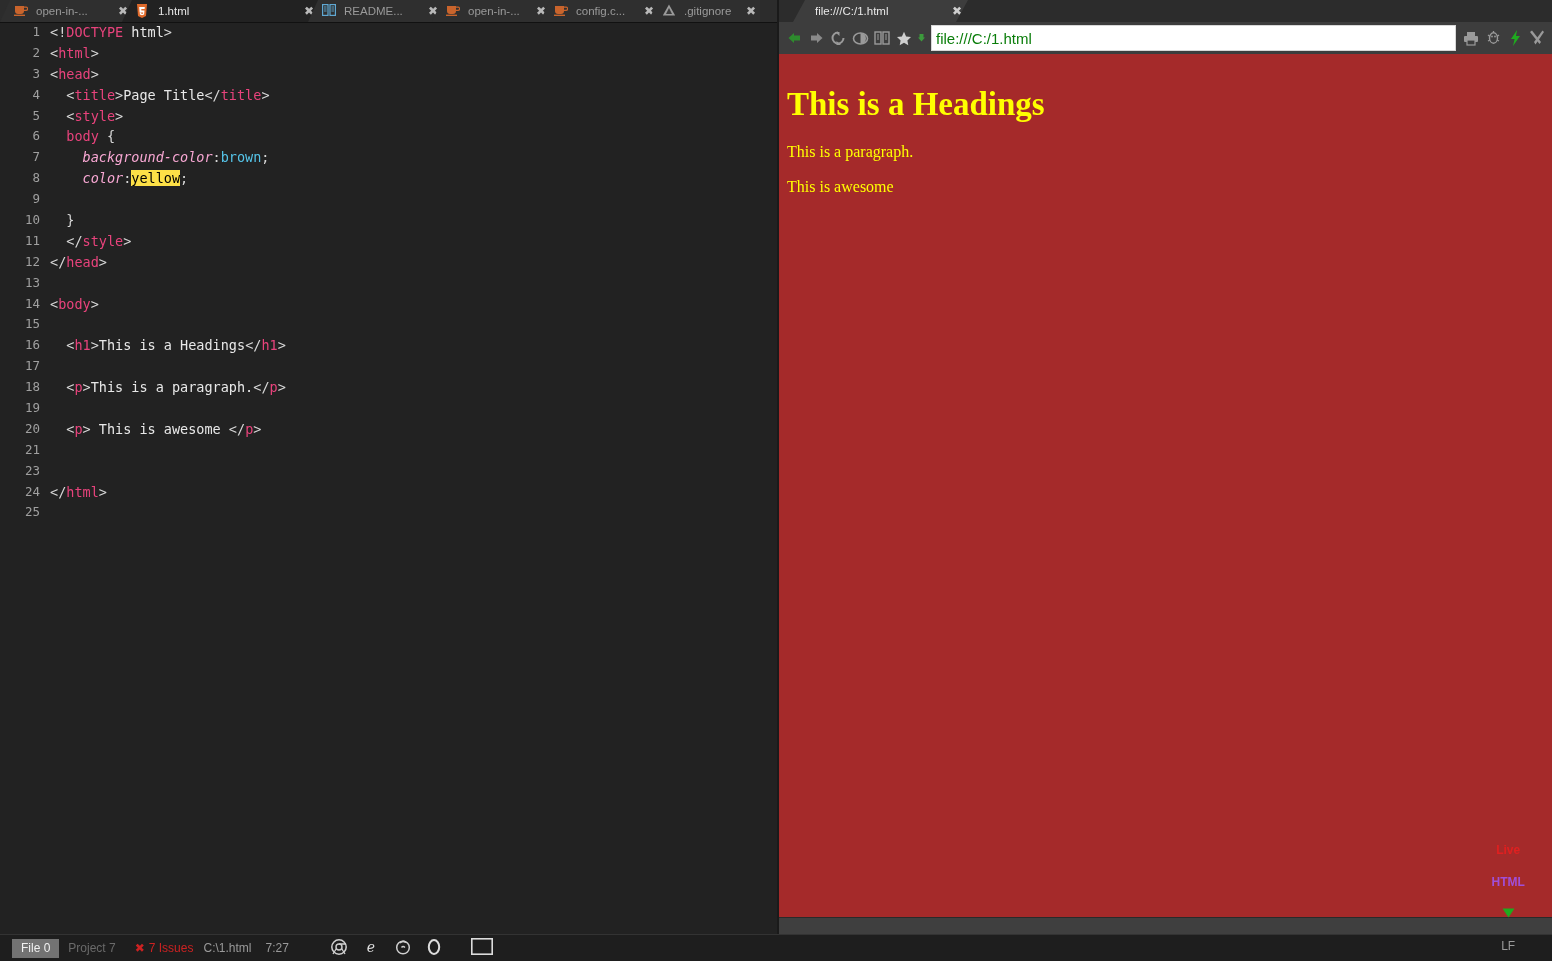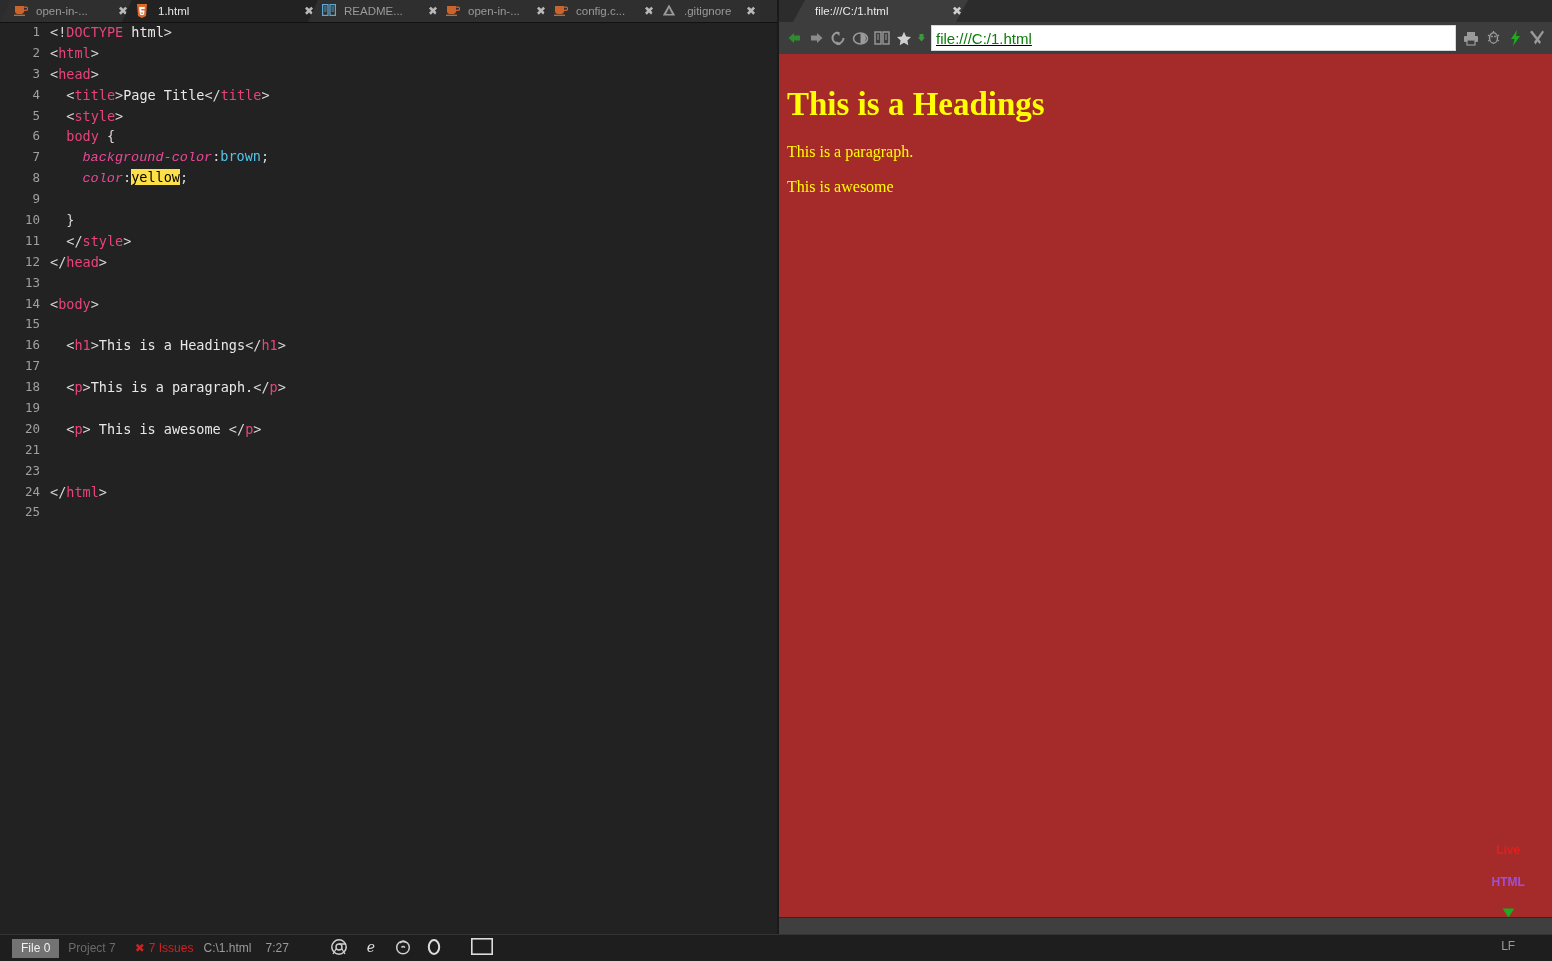--- a/index.html
+++ b/index.html
@@ -34,30 +34,30 @@
   .ic-git{display:block;width:14px;height:13px;}
 
   #code{position:absolute;left:0;top:22px;right:0;bottom:0;overflow:hidden;}
   .cline{height:20.9px;display:flex;align-items:center;font-size:13.5px;
          line-height:20.9px;white-space:pre;}
   .lnum{width:40px;text-align:right;color:#a0a0a0;padding-right:10px;
         flex:0 0 auto;font-size:12.5px;}
   .ctext{color:#dcdcdc;}
   .tag{color:#e8437c;}
   .punct{color:#d8d8d8;}
-  .prop{color:#ec4899;font-style:italic;font-family:Liberation Mono, monospace;}
+  .prop{color:#f9a8d4;font-style:italic;}
   .val{color:#55c4e8;}
   .sel{background:#fde047;color:#000000;}
   .txt{color:#e8e8e8;}
 
   
   #splitter{position:absolute;left:777px;top:0;width:2px;height:935px;background:#1a1a1a;}
 
   
-  #browser-pane{position:absolute;left:779px;top:0;width:773px;height:935px;background:#2b2b2b;text-decoration:underline;}
+  #browser-pane{position:absolute;left:779px;top:0;width:773px;height:935px;background:#2b2b2b;}
 
   #browser-tabbar{height:22px;background:#2c2c2c;position:relative;overflow:hidden;}
   #btab{position:absolute;left:14px;top:0;height:22px;width:175px;
         background:#3d3d3d;
         clip-path:polygon(12px 0,100% 0,calc(100% - 12px) 100%,0 100%);
         display:flex;align-items:center;padding:0 6px 0 22px;box-sizing:border-box;
         font-family:"Liberation Sans",sans-serif;font-size:11.5px;color:#e8e8e8;}
   #btab .tclose{margin-left:auto;color:#cfcfcf;font-size:12px;line-height:10px;
                 font-family:"DejaVu Sans",sans-serif;}
 

